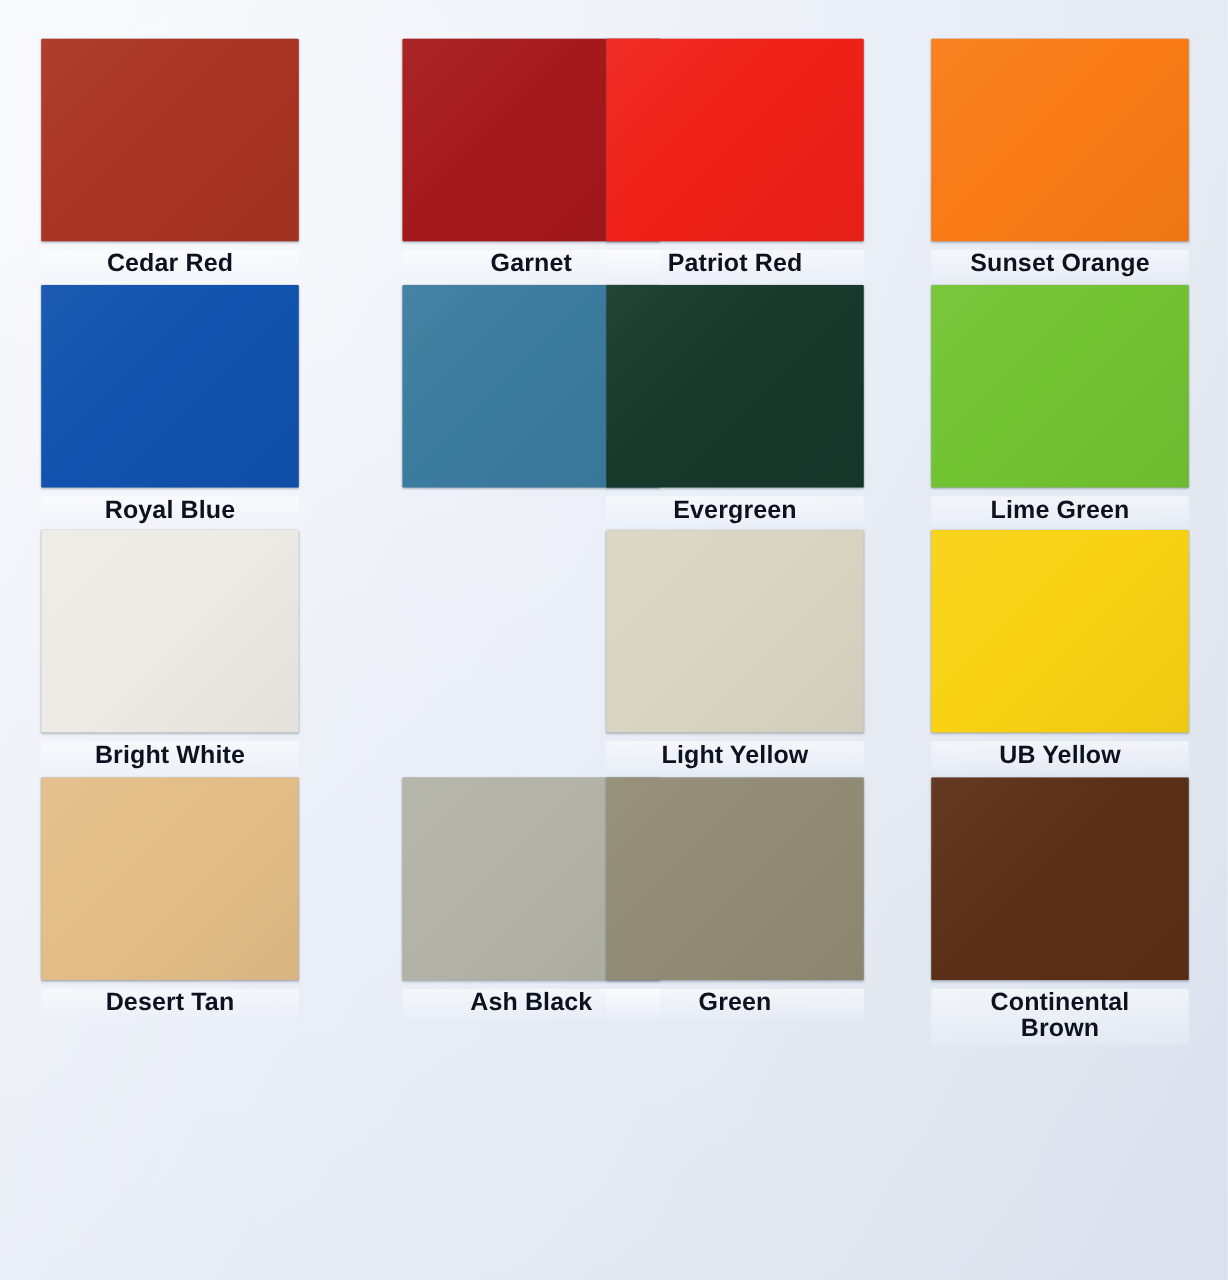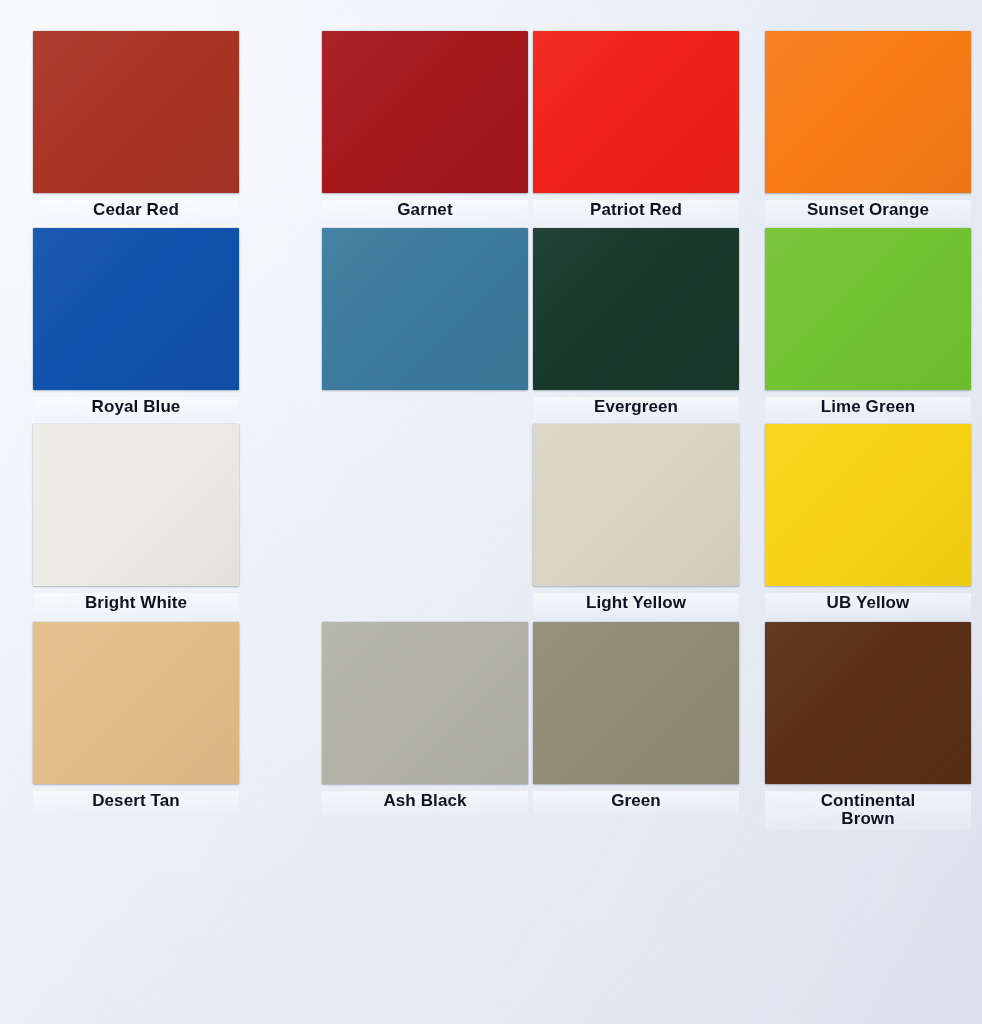--- a/index.html
+++ b/index.html
@@ -69,36 +69,36 @@
     width: 206px;
     min-height: 24px;
     display: flex;
     align-items: flex-start;
     justify-content: center;
     background: linear-gradient(180deg, rgba(255,255,255,0.55), rgba(236,241,249,0.35));
   }
 
   .swatch-label {
     font-family: "Liberation Sans", sans-serif;
-    font-size: 17px;
+    font-size: 20px;
     font-weight: 700;
     letter-spacing: 0.1px;
     color: #0c1220;
     text-align: center;
     line-height: 1.06;
     white-space: pre-line;
     text-shadow: 0 0 1px rgba(255,255,255,0.85);
     padding: 1px 2px 2px 2px;
   }
 
   
   .col-0 { left: 33px; }
   .col-1 { left: 278px; margin-left: 44px; }
-  .col-2 { left: 533px; }
-  .col-3 { left: 745px; margin-left: 20px; }
+  .col-2 { left: 485px; }
+  .col-3 { left: 745px; }
 
   
   .row-0 { top: 31px; }
   .row-1 { top: 228px; }
   .row-2 { top: 424px; }
   .row-3 { top: 622px; }
   .row-4 { top: 822px; }
 </style>
 </head>
 <body>

